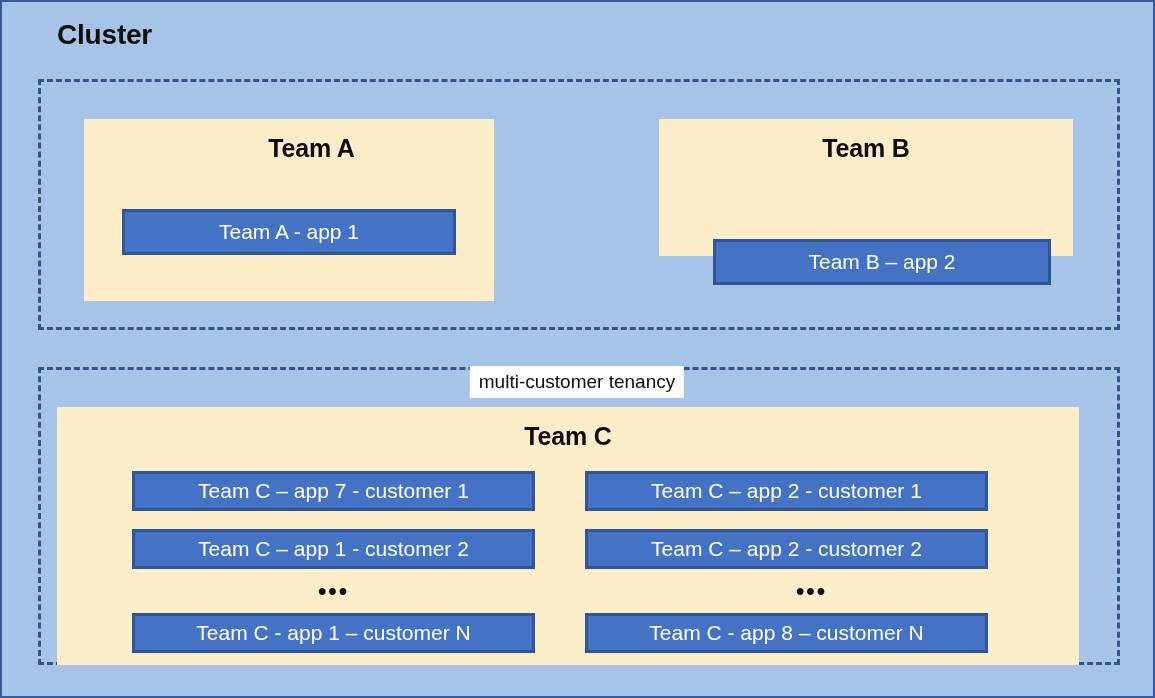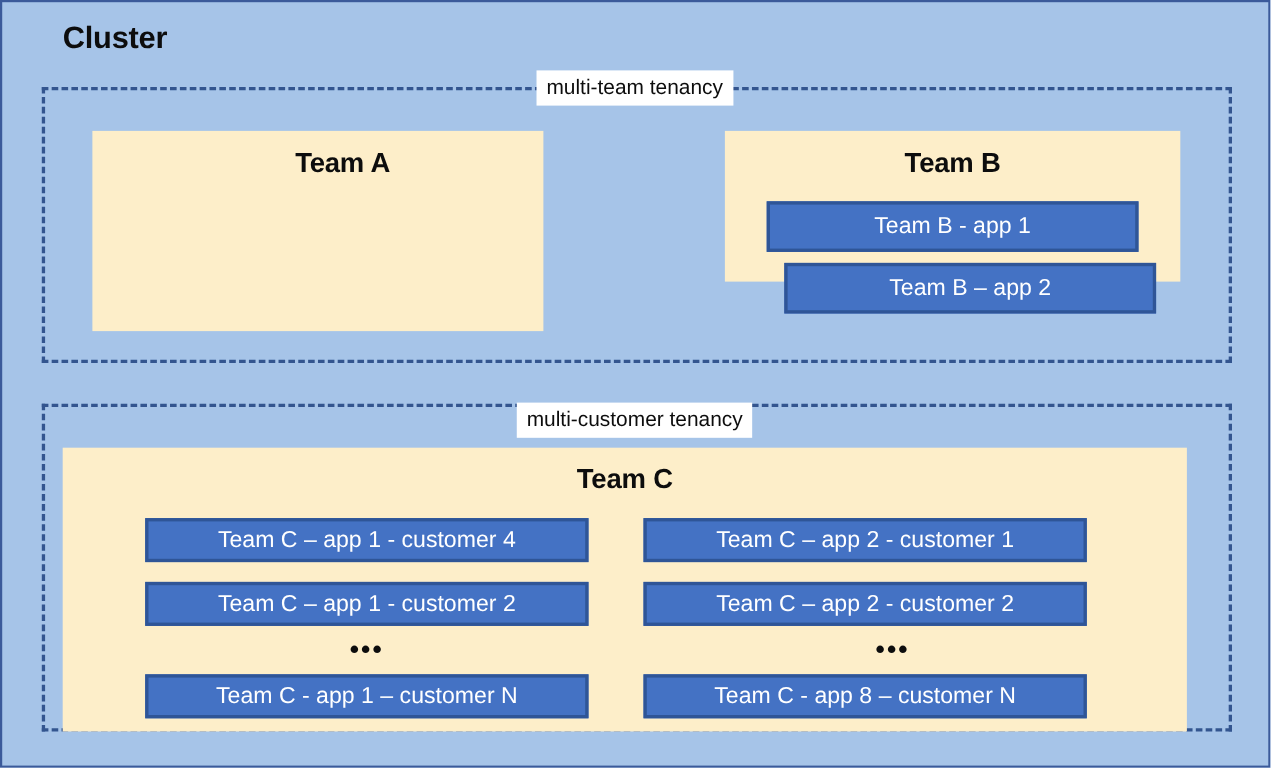--- a/index.html
+++ b/index.html
@@ -133,41 +133,40 @@
 </style>
 </head>
 <body>
 
 <div class="cluster">
 
   <div class="cluster-title">Cluster</div>
 
   <div class="tenancy tenancy-1"></div>
 
-  <div class="tenancy-label label-1">multi-team tenancy</div>
 
   <div class="team team-a">
     <div class="team-title">Team A</div>
+    <div class="app app-1">Team A - app 1</div>
   </div>
 
   <div class="team team-b">
     <div class="team-title">Team B</div>
-    <div class="app app-1">Team B - app 1</div>
     <div class="app app-2">Team B – app 2</div>
   </div>
 
   <div class="tenancy tenancy-2"></div>
 
   <div class="tenancy-label label-2">multi-customer tenancy</div>
 
   <div class="team team-c">
     <div class="team-title">Team C</div>
 
     <div class="col-left">
-      <div class="app row-1">Team C – app 1 - customer 4</div>
+      <div class="app row-1">Team C – app 7 - customer 1</div>
       <div class="app row-2">Team C – app 1 - customer 2</div>
       <div class="app row-3">Team C - app 1 – customer N</div>
     </div>
     <div class="ellipsis col-left">•••</div>
 
     <div class="col-right">
       <div class="app row-1">Team C – app 2 - customer 1</div>
       <div class="app row-2">Team C – app 2 - customer 2</div>
       <div class="app row-3">Team C - app 8 – customer N</div>
     </div>

